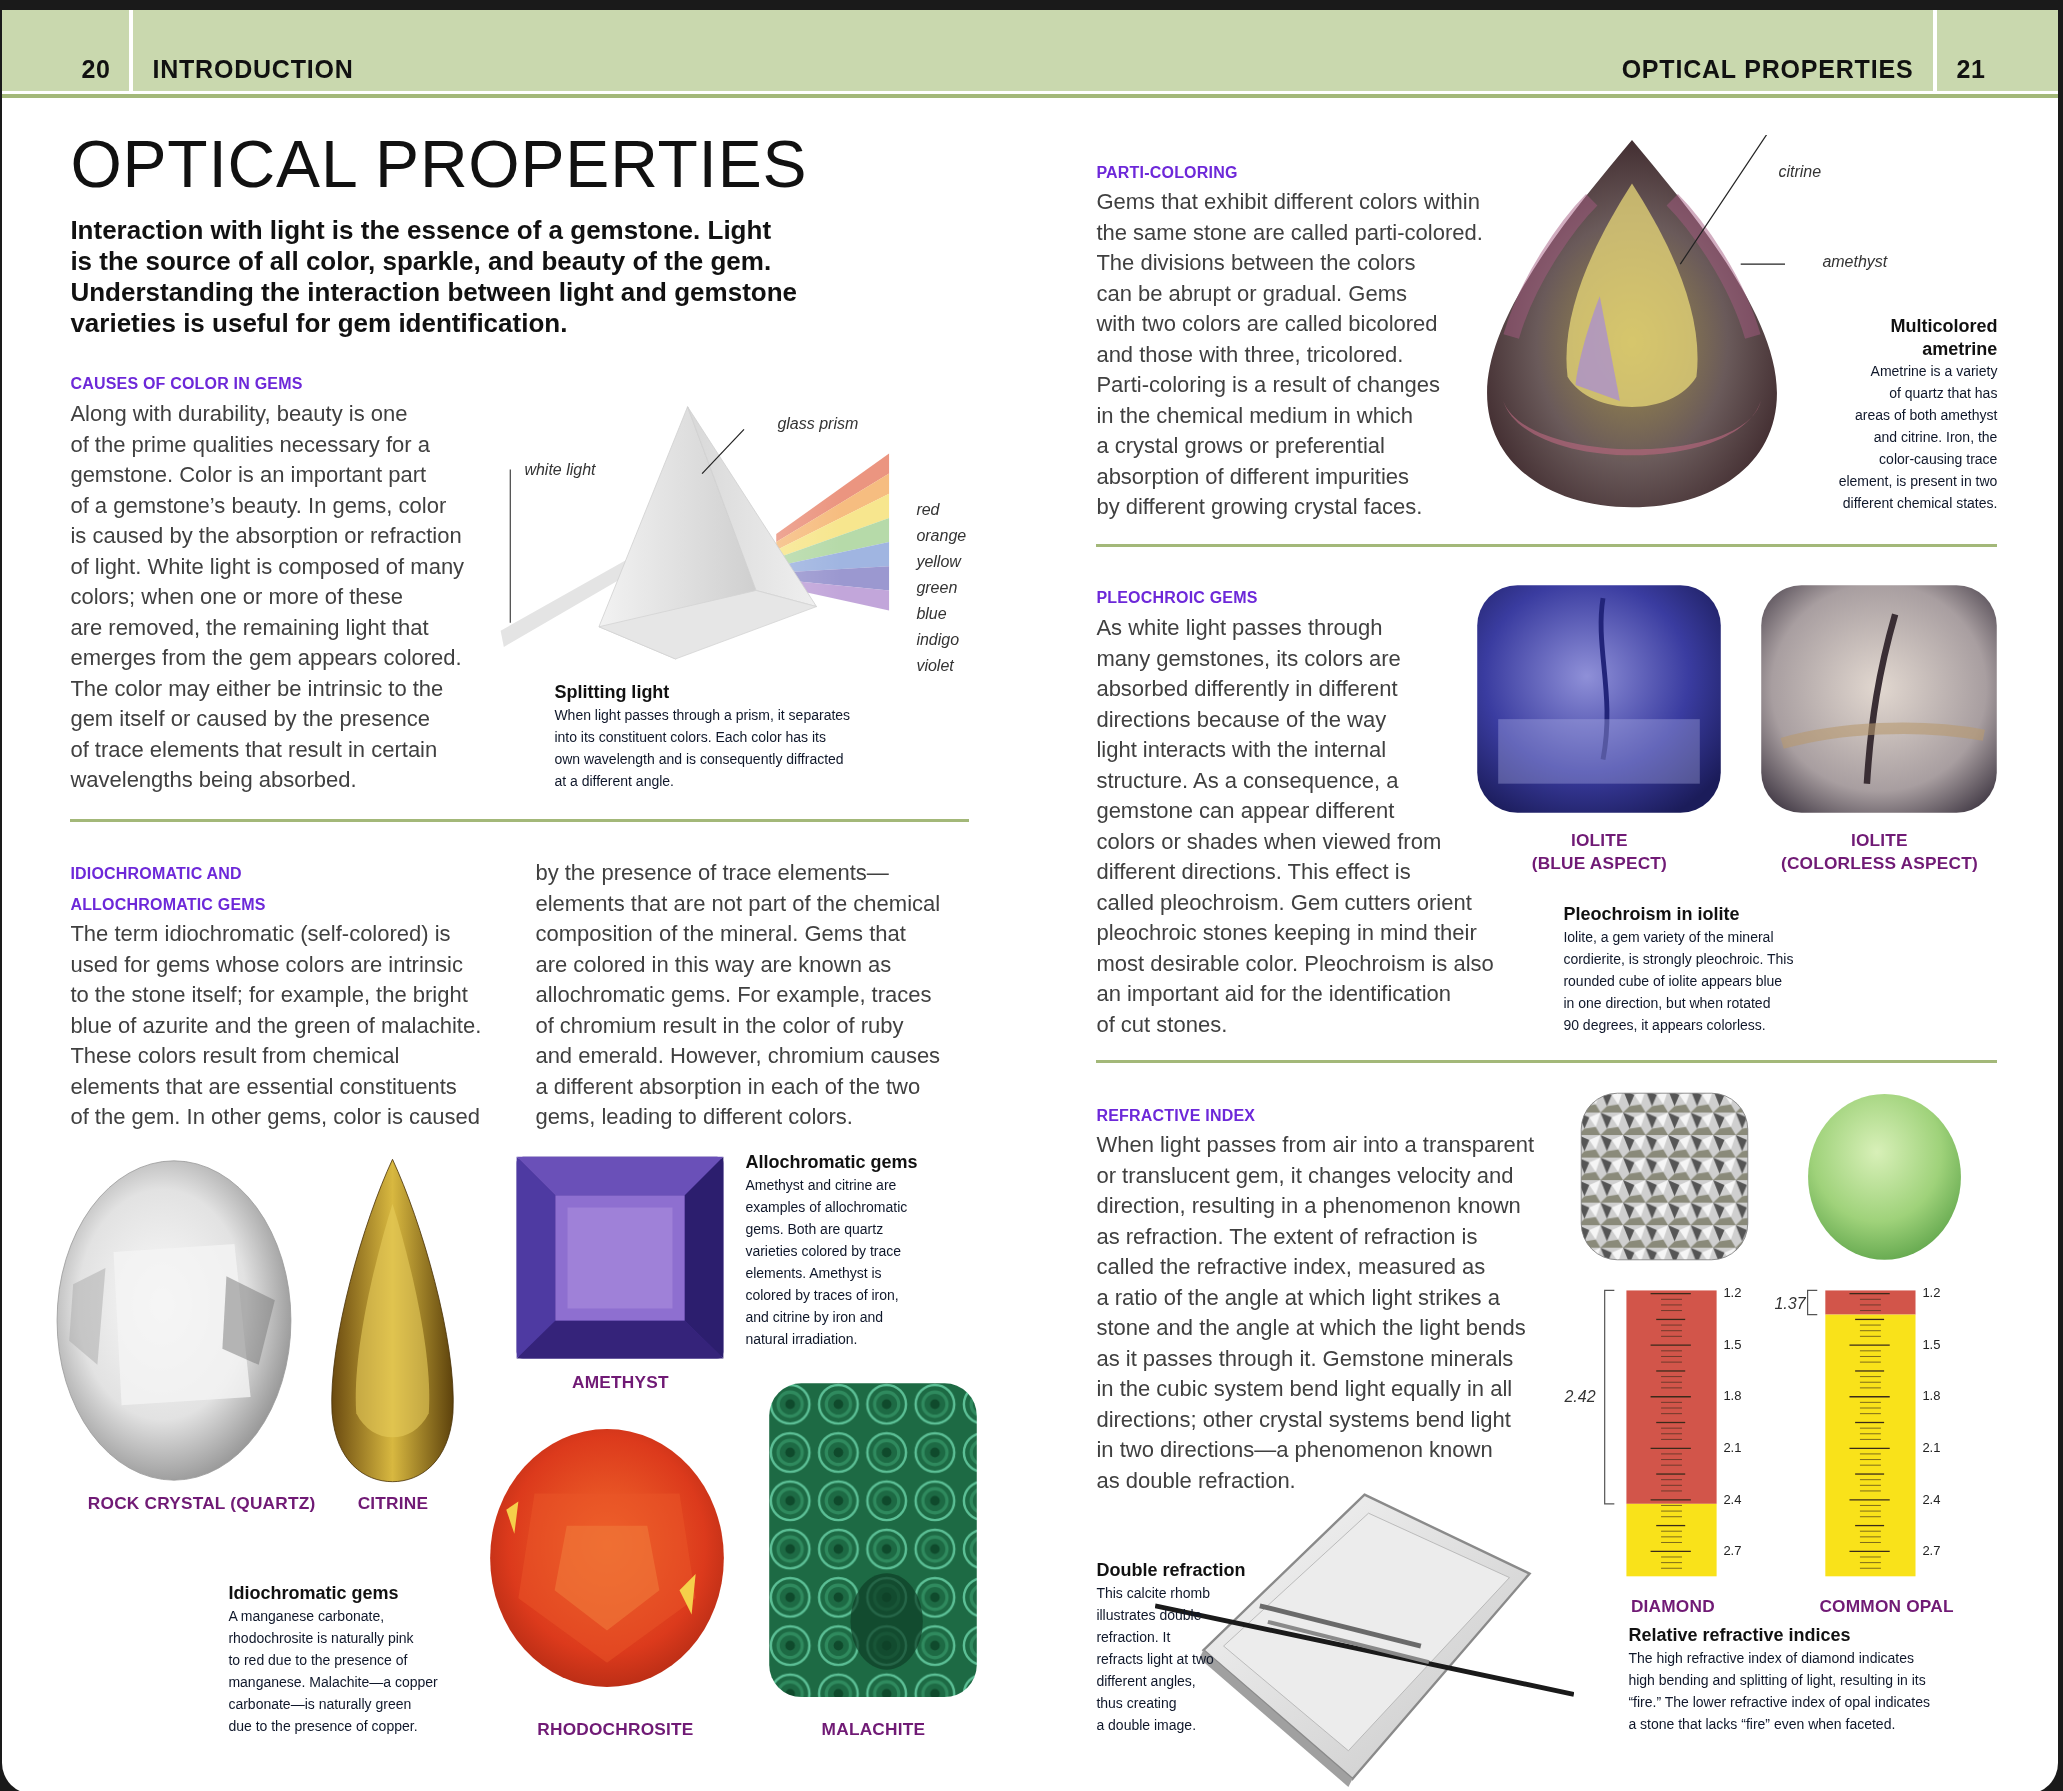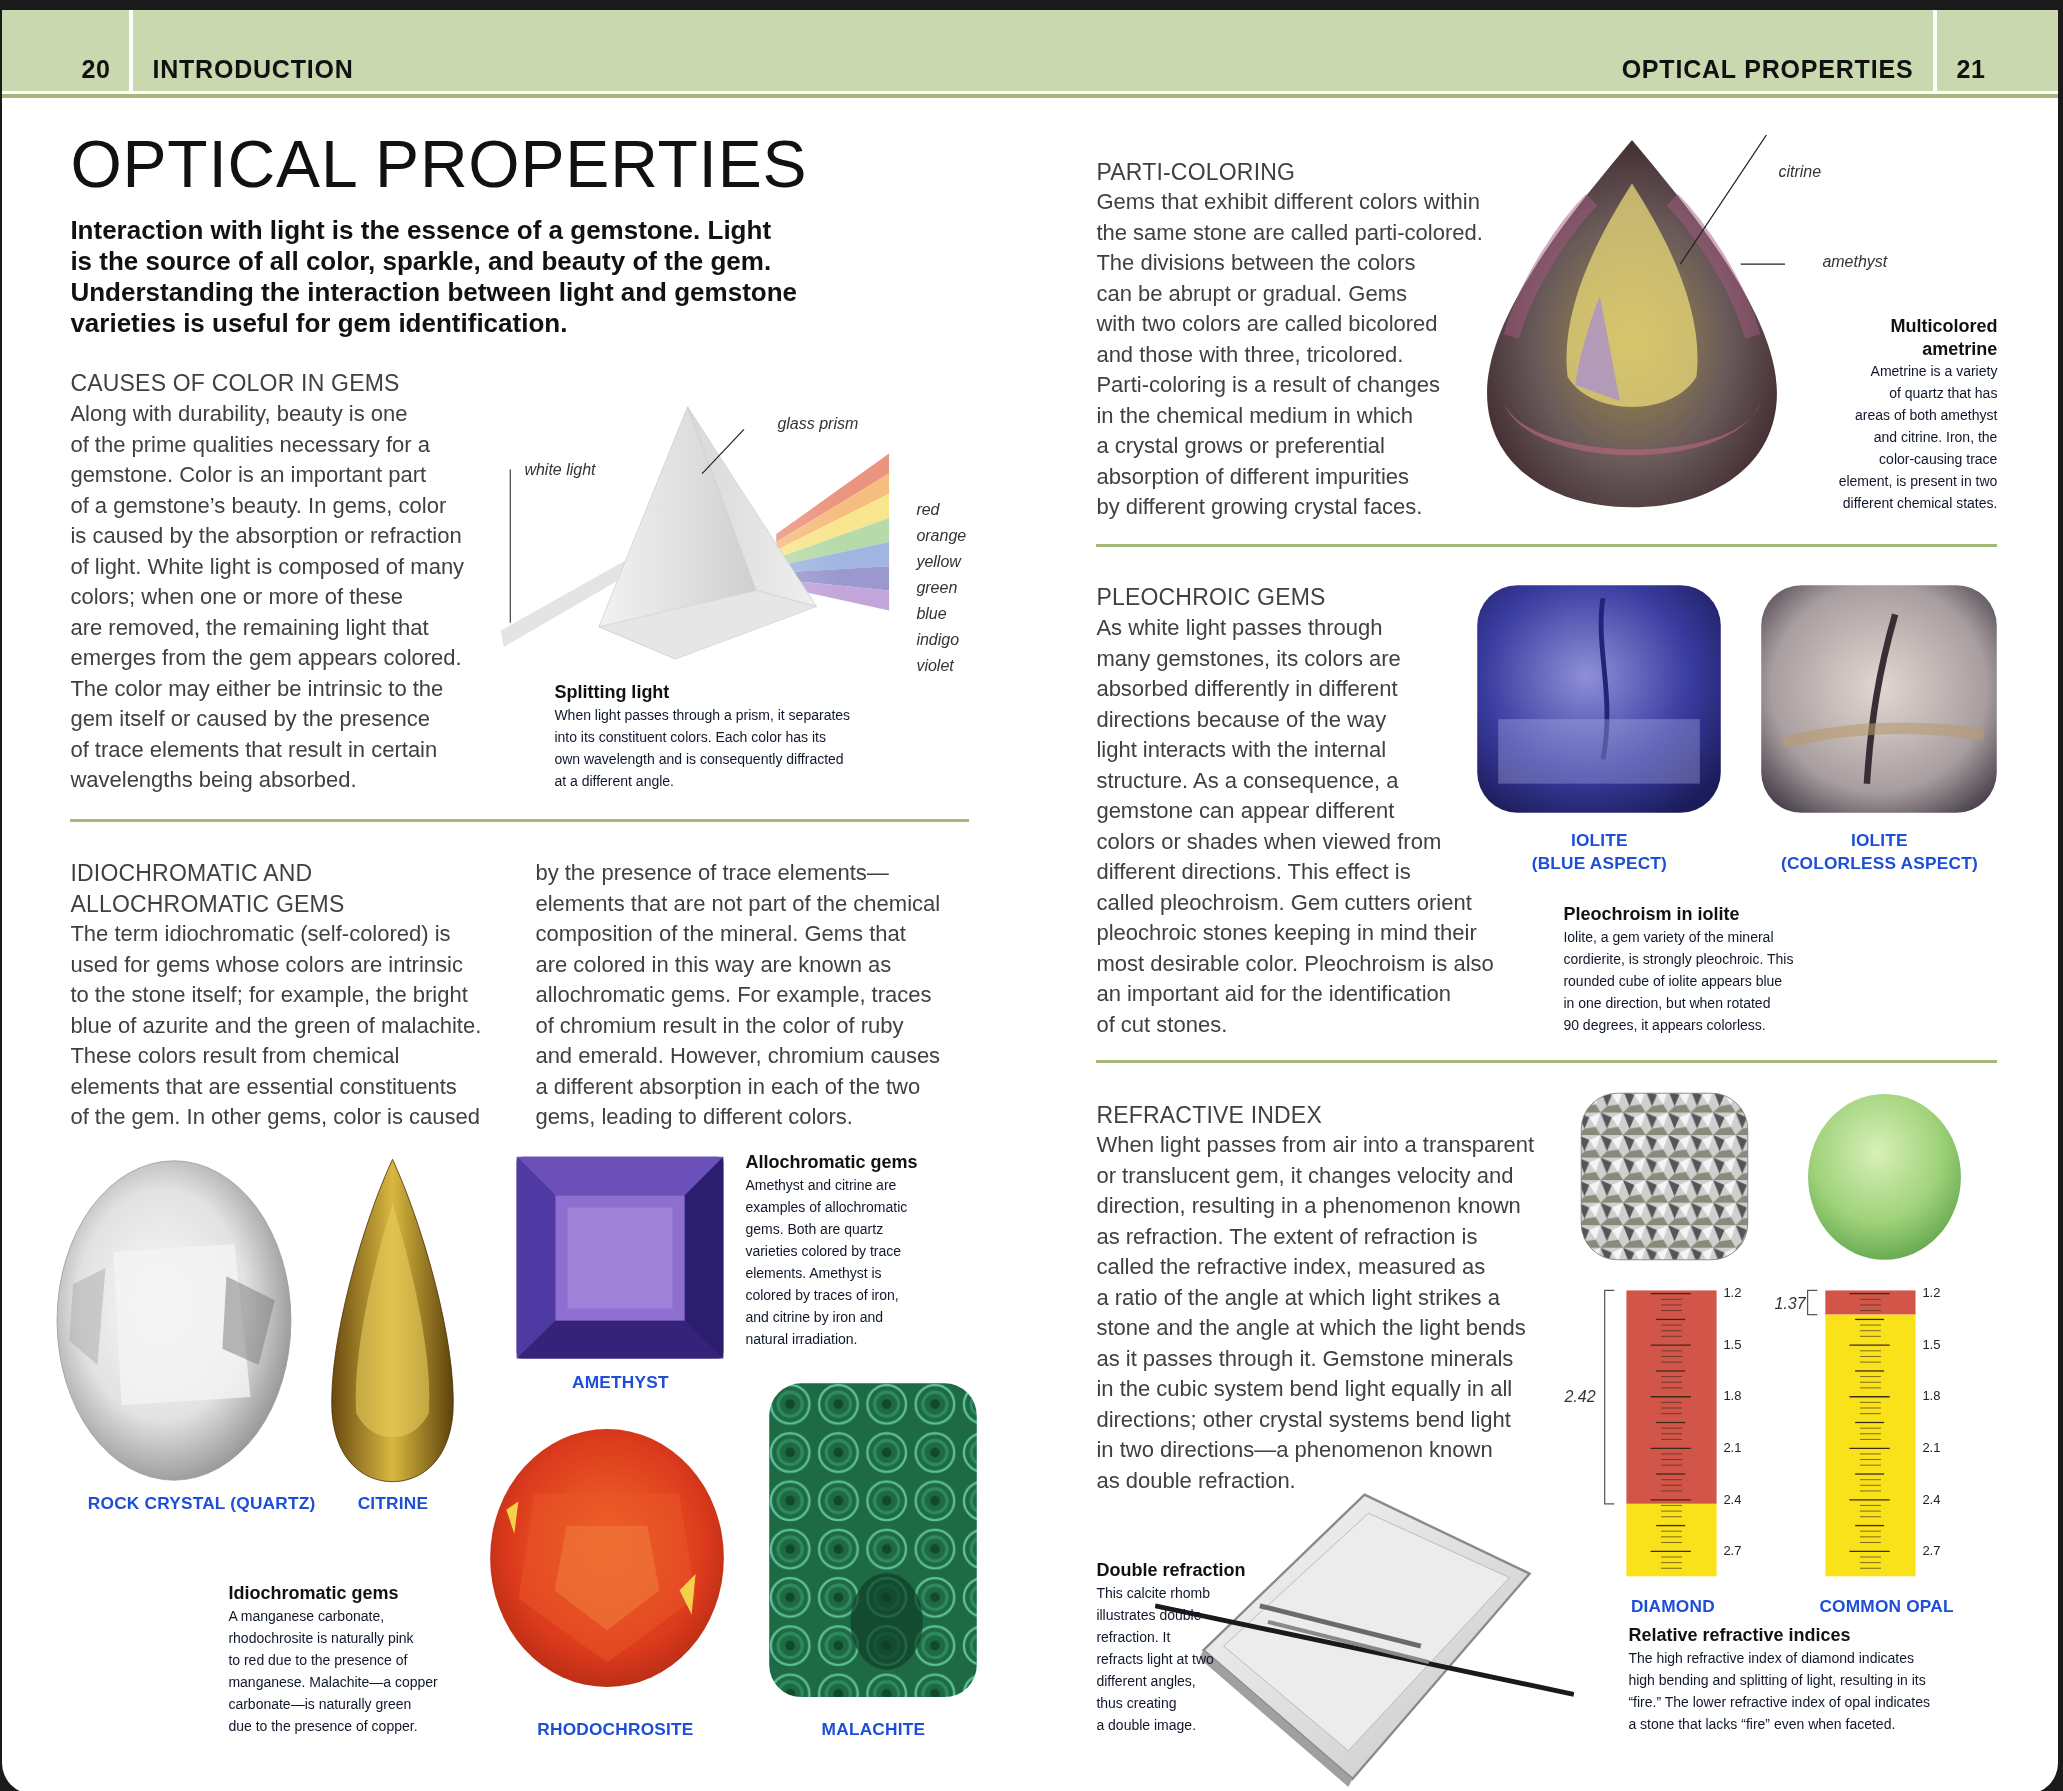--- a/index.html
+++ b/index.html
@@ -6,25 +6,25 @@
   html, body { width: 2064px; height: 1792px; background: #1a1a1a; overflow: hidden; }
   body { font-family: "Liberation Sans", sans-serif; color: #1a1a1a; }
   .spread { position: absolute; left: 2.4px; top: 10px; width: 2056px; height: 1784px; background: #ffffff; border-radius: 31px; }
   .hdr { position: absolute; left: 0; top: 0; width: 2056px; height: 81px; background: #c9d8ae; }
   .hdr-rule { position: absolute; left: 0; top: 84px; width: 2056px; height: 4px; background: #a3b879; }
   .hdr-sep { position: absolute; top: 0; width: 3.2px; height: 81px; background: #ffffff; }
   .hdr-text { position: absolute; top: 45px; font-weight: bold; font-size: 25px; letter-spacing: 0.8px; color: #111; }
   .abs { position: absolute; }
   .title { font-size: 66px; font-weight: normal; letter-spacing: 0.8px; color: #111; line-height: 1; }
   .intro { font-size: 26px; font-weight: bold; line-height: 31px; color: #111; }
-  .h2 { font-size: 23px; font-weight: normal; line-height: 31px; color: #404040; letter-spacing: 0.2px; }
+  .h2 { font-size: 16px; font-weight: bold; line-height: 31px; color: #6d28d9; letter-spacing: 0.2px; }
   .body { font-size: 22px; line-height: 30.5px; color: #404040; }
   .cap-h { font-size: 18px; font-weight: bold; line-height: 22.6px; color: #111; }
   .cap { font-size: 14px; line-height: 22px; color: #0f172a; }
-  .label { font-size: 17.3px; font-weight: bold; color: #1d4ed8; letter-spacing: 0.2px; text-align: center; }
+  .label { font-size: 17.3px; font-weight: bold; color: #701a75; letter-spacing: 0.2px; text-align: center; }
   .tiny-ital { font-style: italic; font-size: 16px; color: #333; }
   .rule { position: absolute; height: 3.2px; background: #a3b879; }
   .right { text-align: right; }
   .gem { position: absolute; }
   .tick-lbl { position: absolute; font-size: 13px; color: #222; }
 </style>
 </head>
 <body>
 
 <div class="spread">

